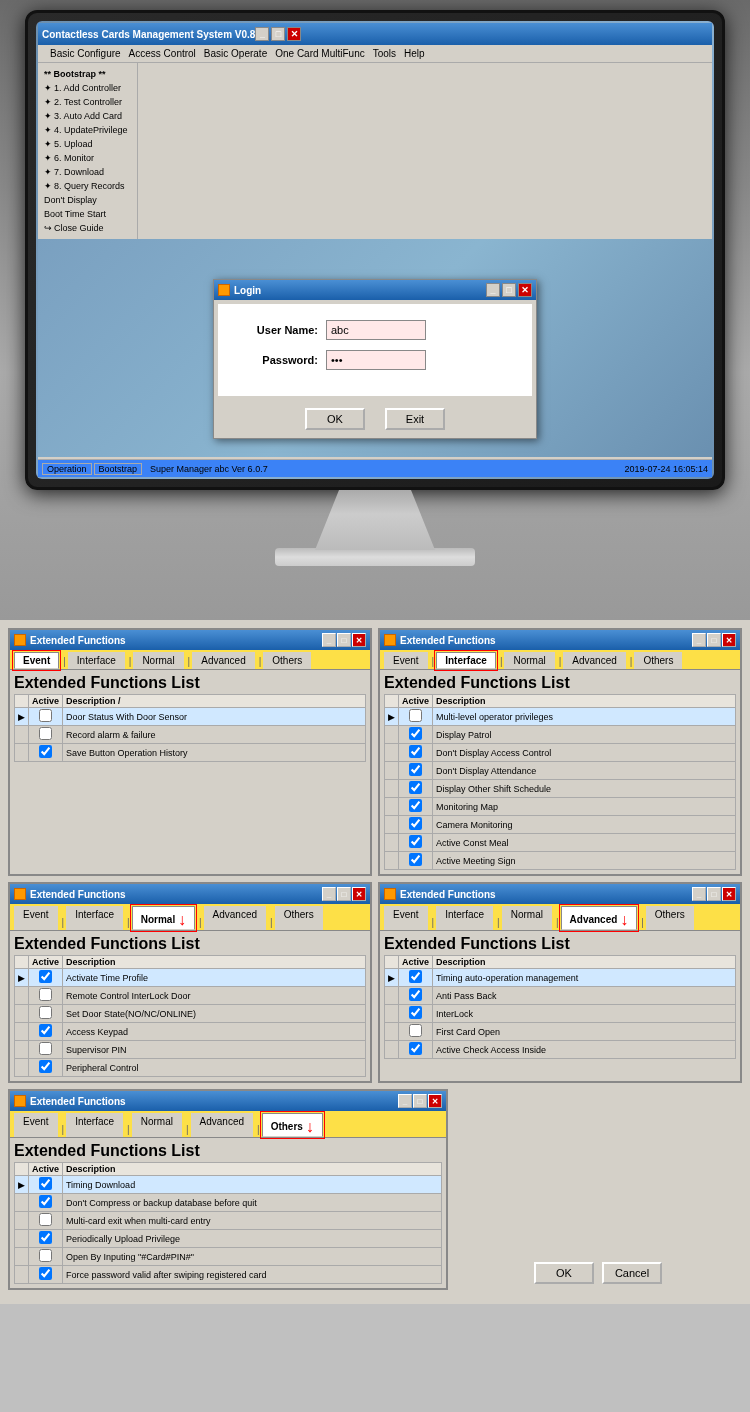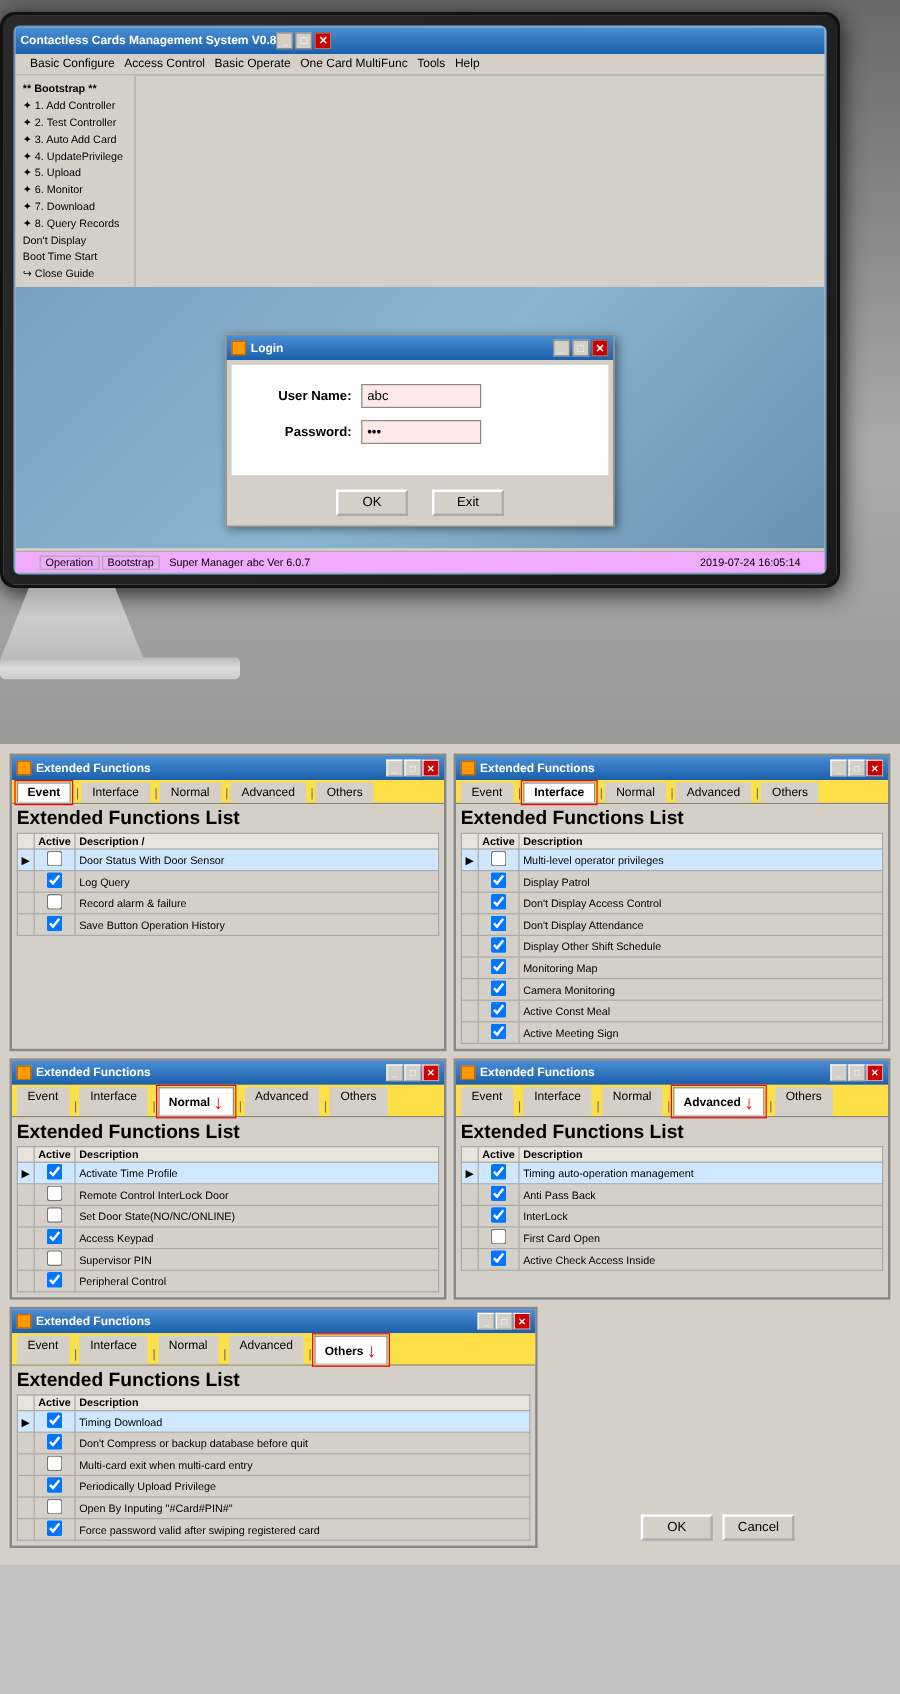--- a/index.html
+++ b/index.html
@@ -5,20 +5,21 @@
     * { margin: 0; padding: 0; box-sizing: border-box; }
     body { width: 750px; background: #c0c0c0; font-family: Arial, sans-serif; font-size: 11px; }
 
     
     .monitor-section {
       width: 750px;
       height: 620px;
       background: linear-gradient(180deg, #6a6a6a 0%, #888 30%, #aaa 60%, #999 100%);
       display: flex;
       flex-direction: column;
+      align-items: center;
       justify-content: flex-start;
       padding-top: 10px;
     }
     .monitor-outer {
       width: 700px;
       height: 480px;
       background: linear-gradient(135deg, #2a2a2a 0%, #1a1a1a 100%);
       border-radius: 12px;
       border: 3px solid #111;
       padding: 8px;
@@ -185,25 +186,25 @@
       height: 22px;
       background: #d4d0c8;
       border: 2px outset #fff;
       font-size: 11px;
       cursor: pointer;
     }
 
     
     .status-bar {
       height: 18px;
-      background: #f0abfc;
+      background: #3b82f6;
       border-top: 1px solid #aaa;
       display: flex;
       align-items: center;
-      padding: 0 20px;
+      padding: 0 4px;
       font-size: 9px;
       position: absolute;
       bottom: 0;
       left: 0;
       right: 0;
     }
 
     
     .panels-section {
       background: #d4d0c8;
@@ -473,25 +474,20 @@
             </tr>
           </thead>
           <tbody>
             <tr class="selected">
               <td class="arrow-col">▶</td>
               <td class="check-cell"><input type="checkbox" style=""></td>
               <td>Door Status With Door Sensor</td>
             </tr>
             <tr>
               <td class="arrow-col"></td>
-              <td class="check-cell"><input type="checkbox" checked="" style=""></td>
-              <td>Log Query</td>
-            </tr>
-            <tr>
-              <td class="arrow-col"></td>
               <td class="check-cell"><input type="checkbox" style=""></td>
               <td>Record alarm &amp; failure</td>
             </tr>
             <tr>
               <td class="arrow-col"></td>
               <td class="check-cell"><input type="checkbox" checked="" style=""></td>
               <td>Save Button Operation History</td>
             </tr>
           </tbody>
         </table>

